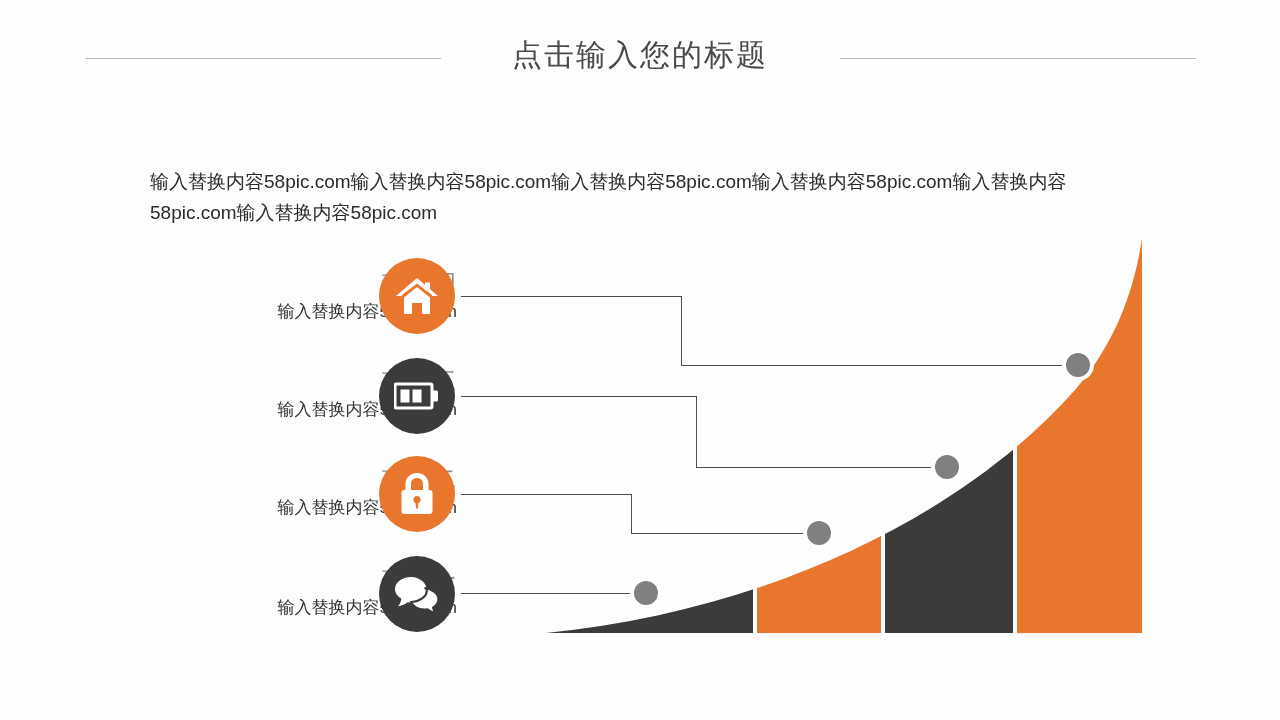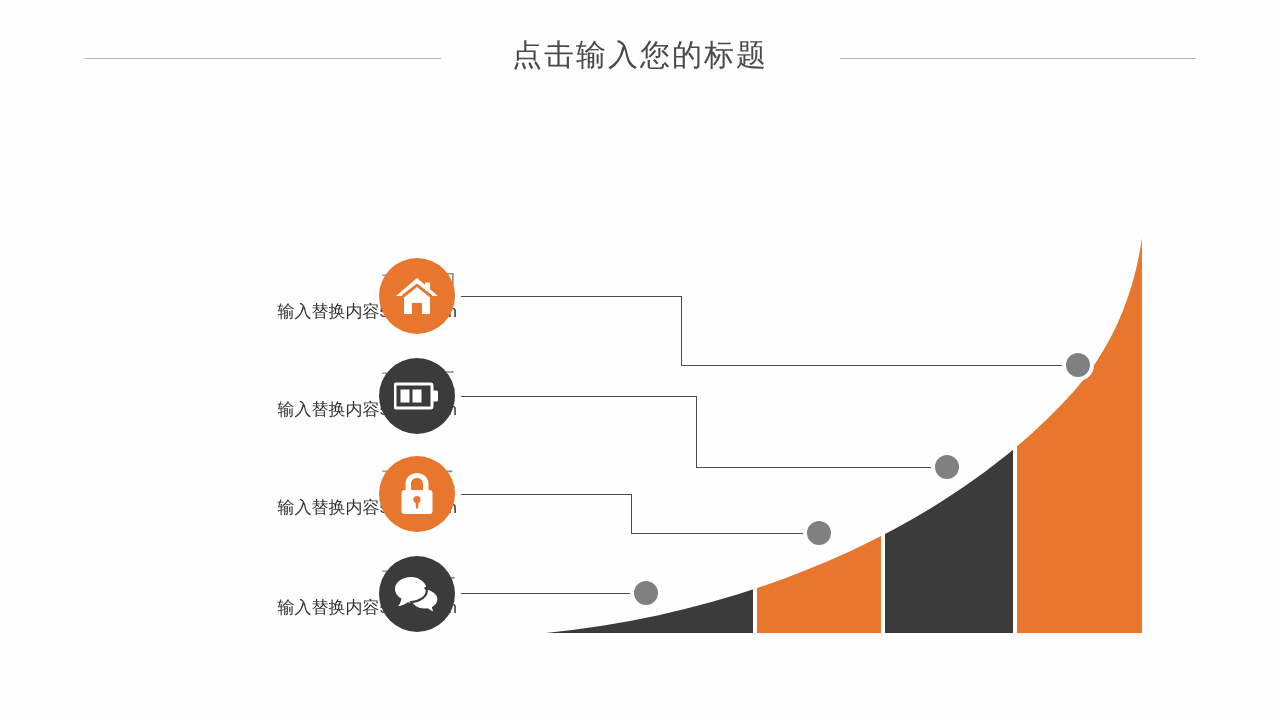--- a/index.html
+++ b/index.html
@@ -118,20 +118,21 @@
 </style>
 </head>
 <body>
 
 <div id="slide">
 
   <div class="header-rule left"></div>
   <div class="header-rule right"></div>
   <div class="slide-title">点击输入您的标题</div>
 
+  <div class="intro">输入替换内容58pic.com输入替换内容58pic.com输入替换内容58pic.com输入替换内容58pic.com输入替换内容58pic.com输入替换内容58pic.com</div>
 
   <svg id="chart-area" viewBox="0 0 1280 720" width="1280" height="720">
     <defs>
 
       <clipPath id="curveClip">
         <path d="M 546,633
                  C 760,612 960,520 1075,390
                  C 1120,338 1136,280 1142,238
                  L 1142,633 Z"></path>
       </clipPath>

